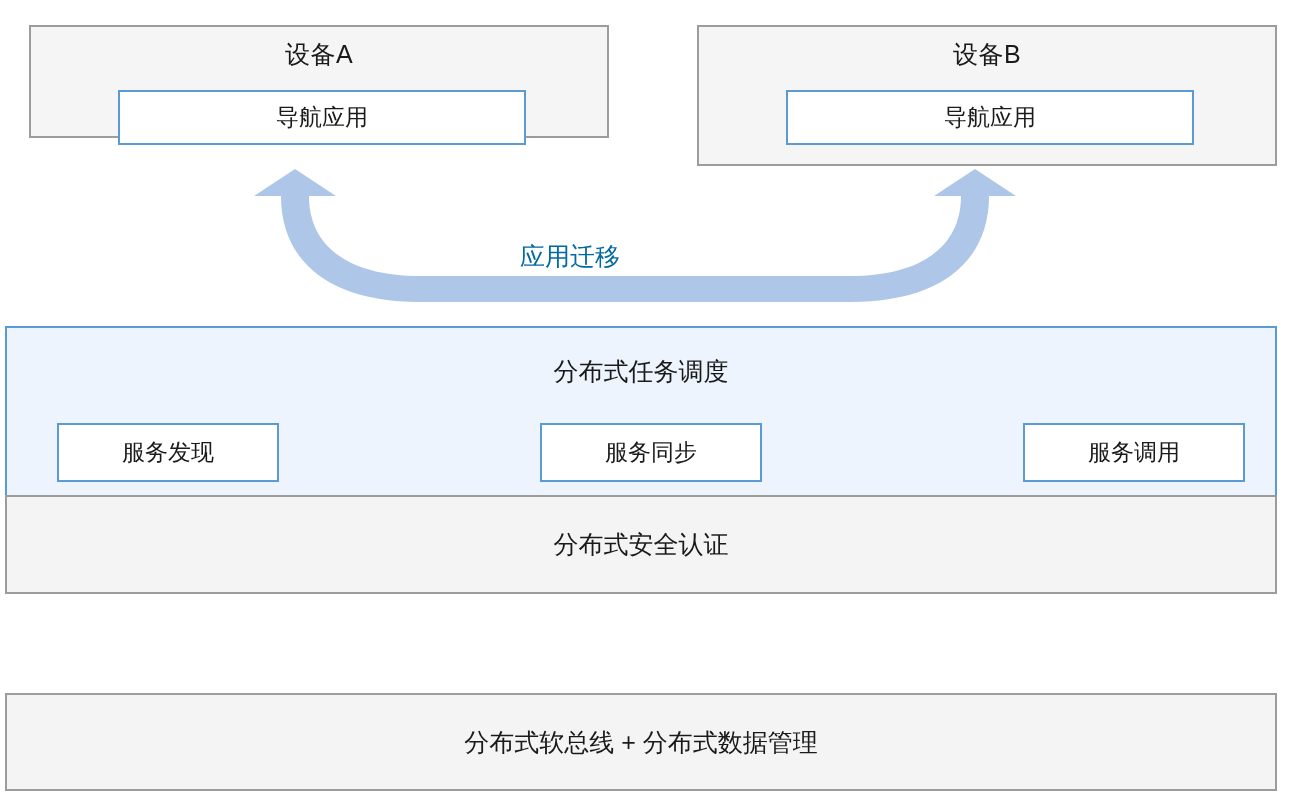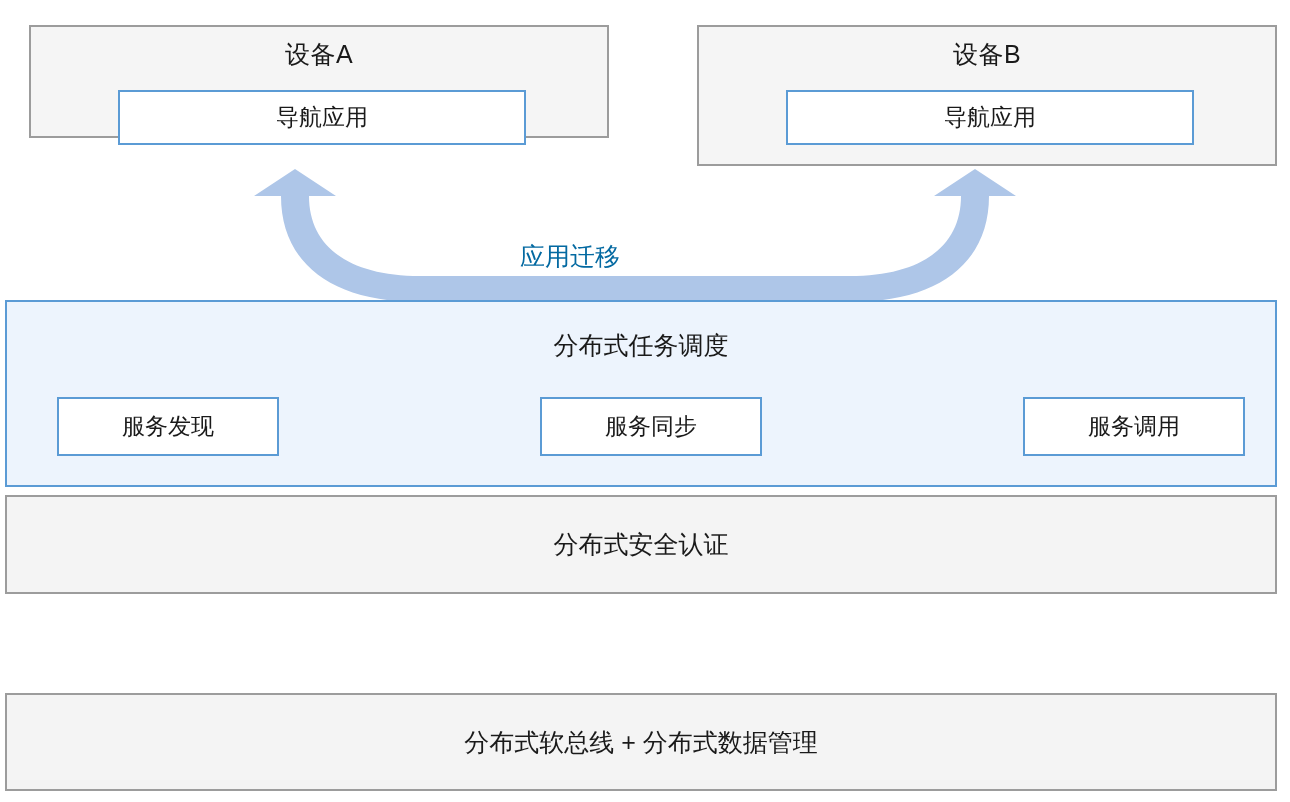--- a/index.html
+++ b/index.html
@@ -75,21 +75,21 @@
     text-align: left;
     font-size: 25px;
     line-height: 30px;
     color: #0369a1;
   }
 
   
   #task-sched-layer {
     position: absolute;
     left: 5px;
-    top: 300px;
+    top: 326px;
     width: 1272px;
     height: 187px;
     background: #edf4fd;
     border: 2px solid #5b9bd5;
     box-sizing: border-box;
     padding-left: 36px;
   }
   #task-sched-title {
     position: absolute;
     left: 0;

